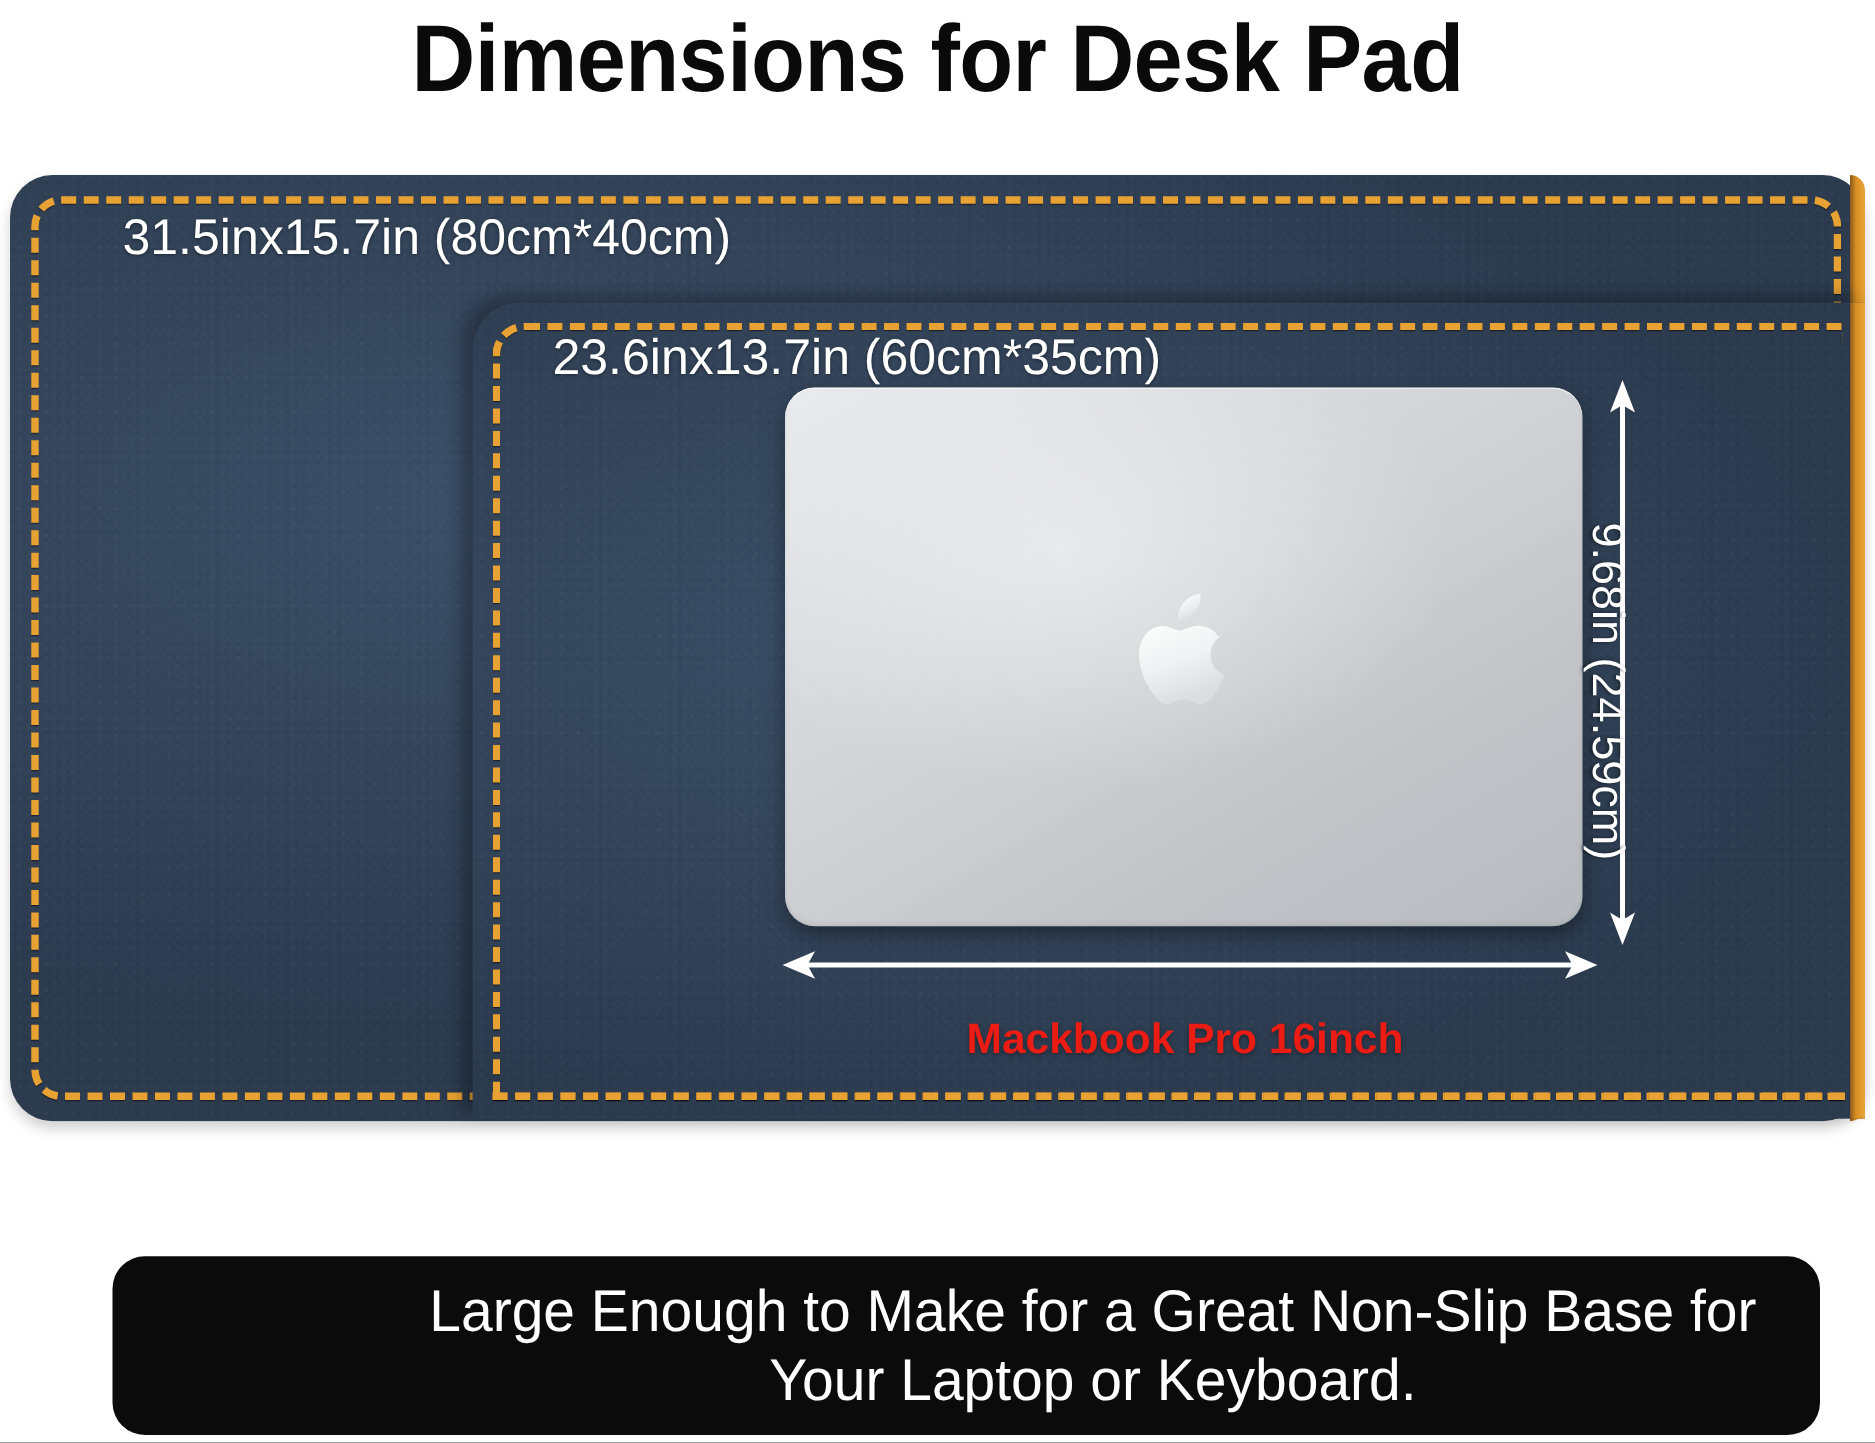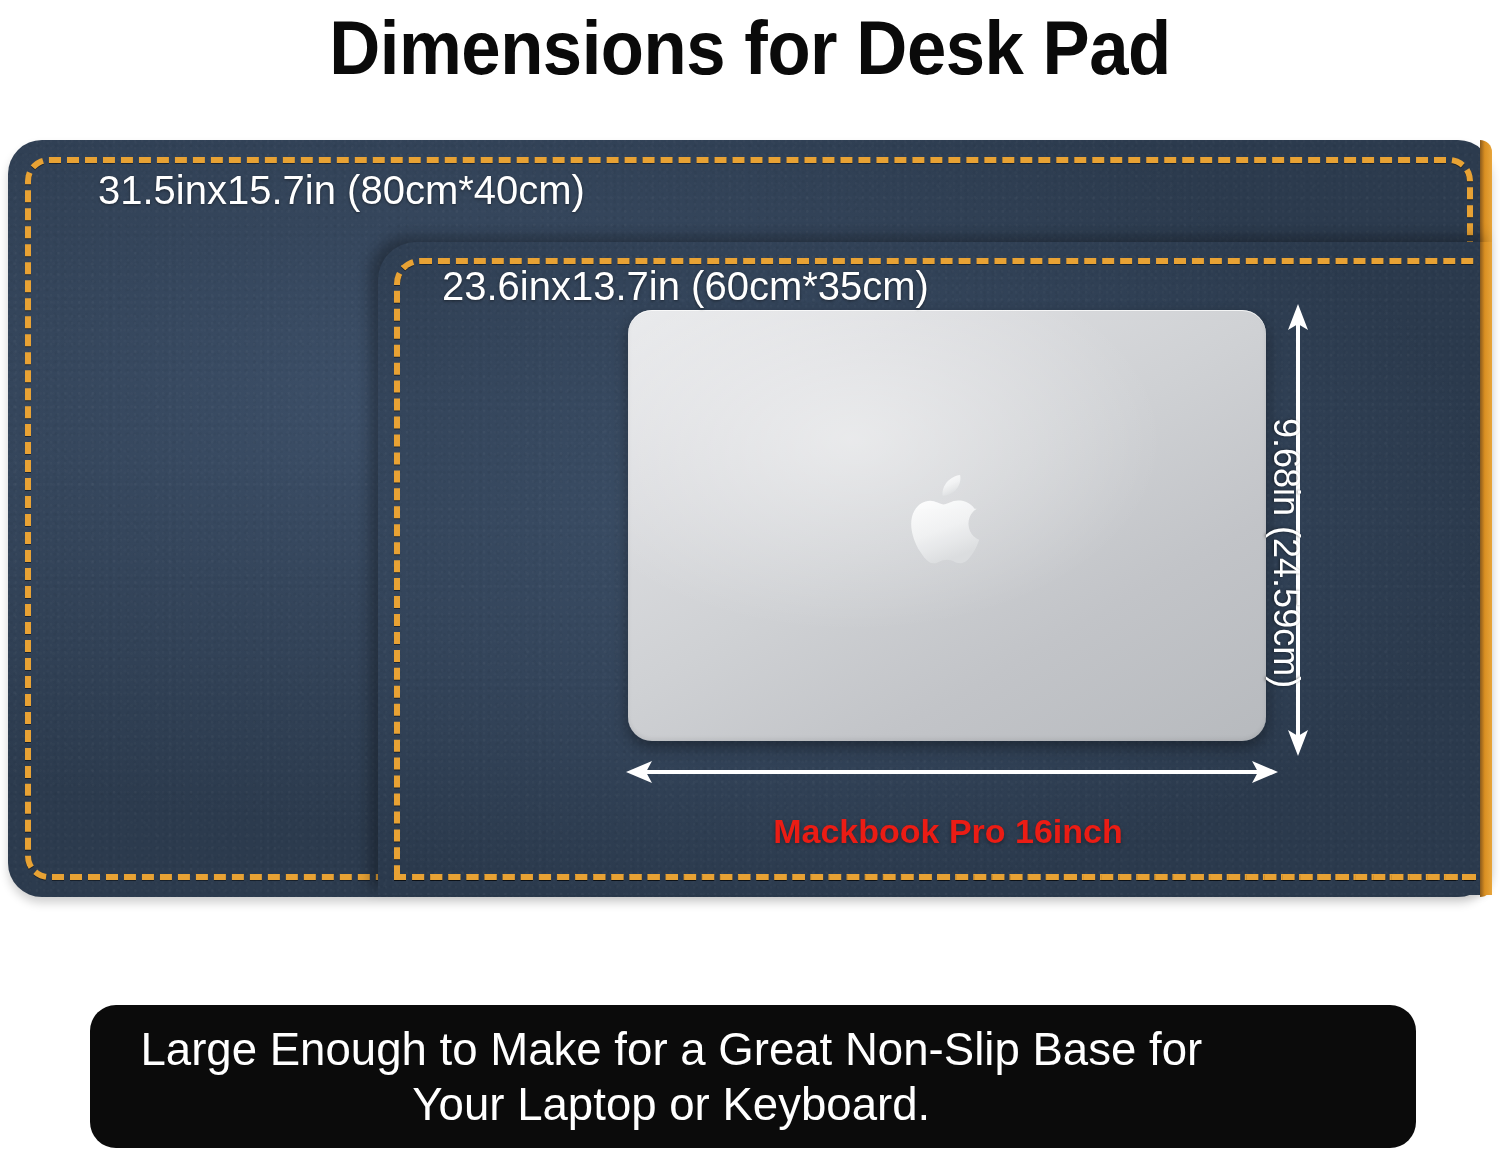--- a/index.html
+++ b/index.html
@@ -211,22 +211,23 @@
 
   
   #caption-banner{
     position:absolute;
     left:90px; top:1005px;
     width:1326px; height:143px;
     background:#0b0b0b;
     border-radius:26px;
     display:flex;
     align-items:center;
-    justify-content:flex-start;
+    justify-content:flex-end;
     z-index:11;
+    padding-left:40px;
   }
   #caption-text{
     color:#ffffff;
     font-family:"Liberation Sans Narrow","Liberation Sans",sans-serif;
     font-size:47px;
     line-height:1.16;
     text-align:center;
     padding:0 34px;
     transform:scaleX(0.97);
   }

